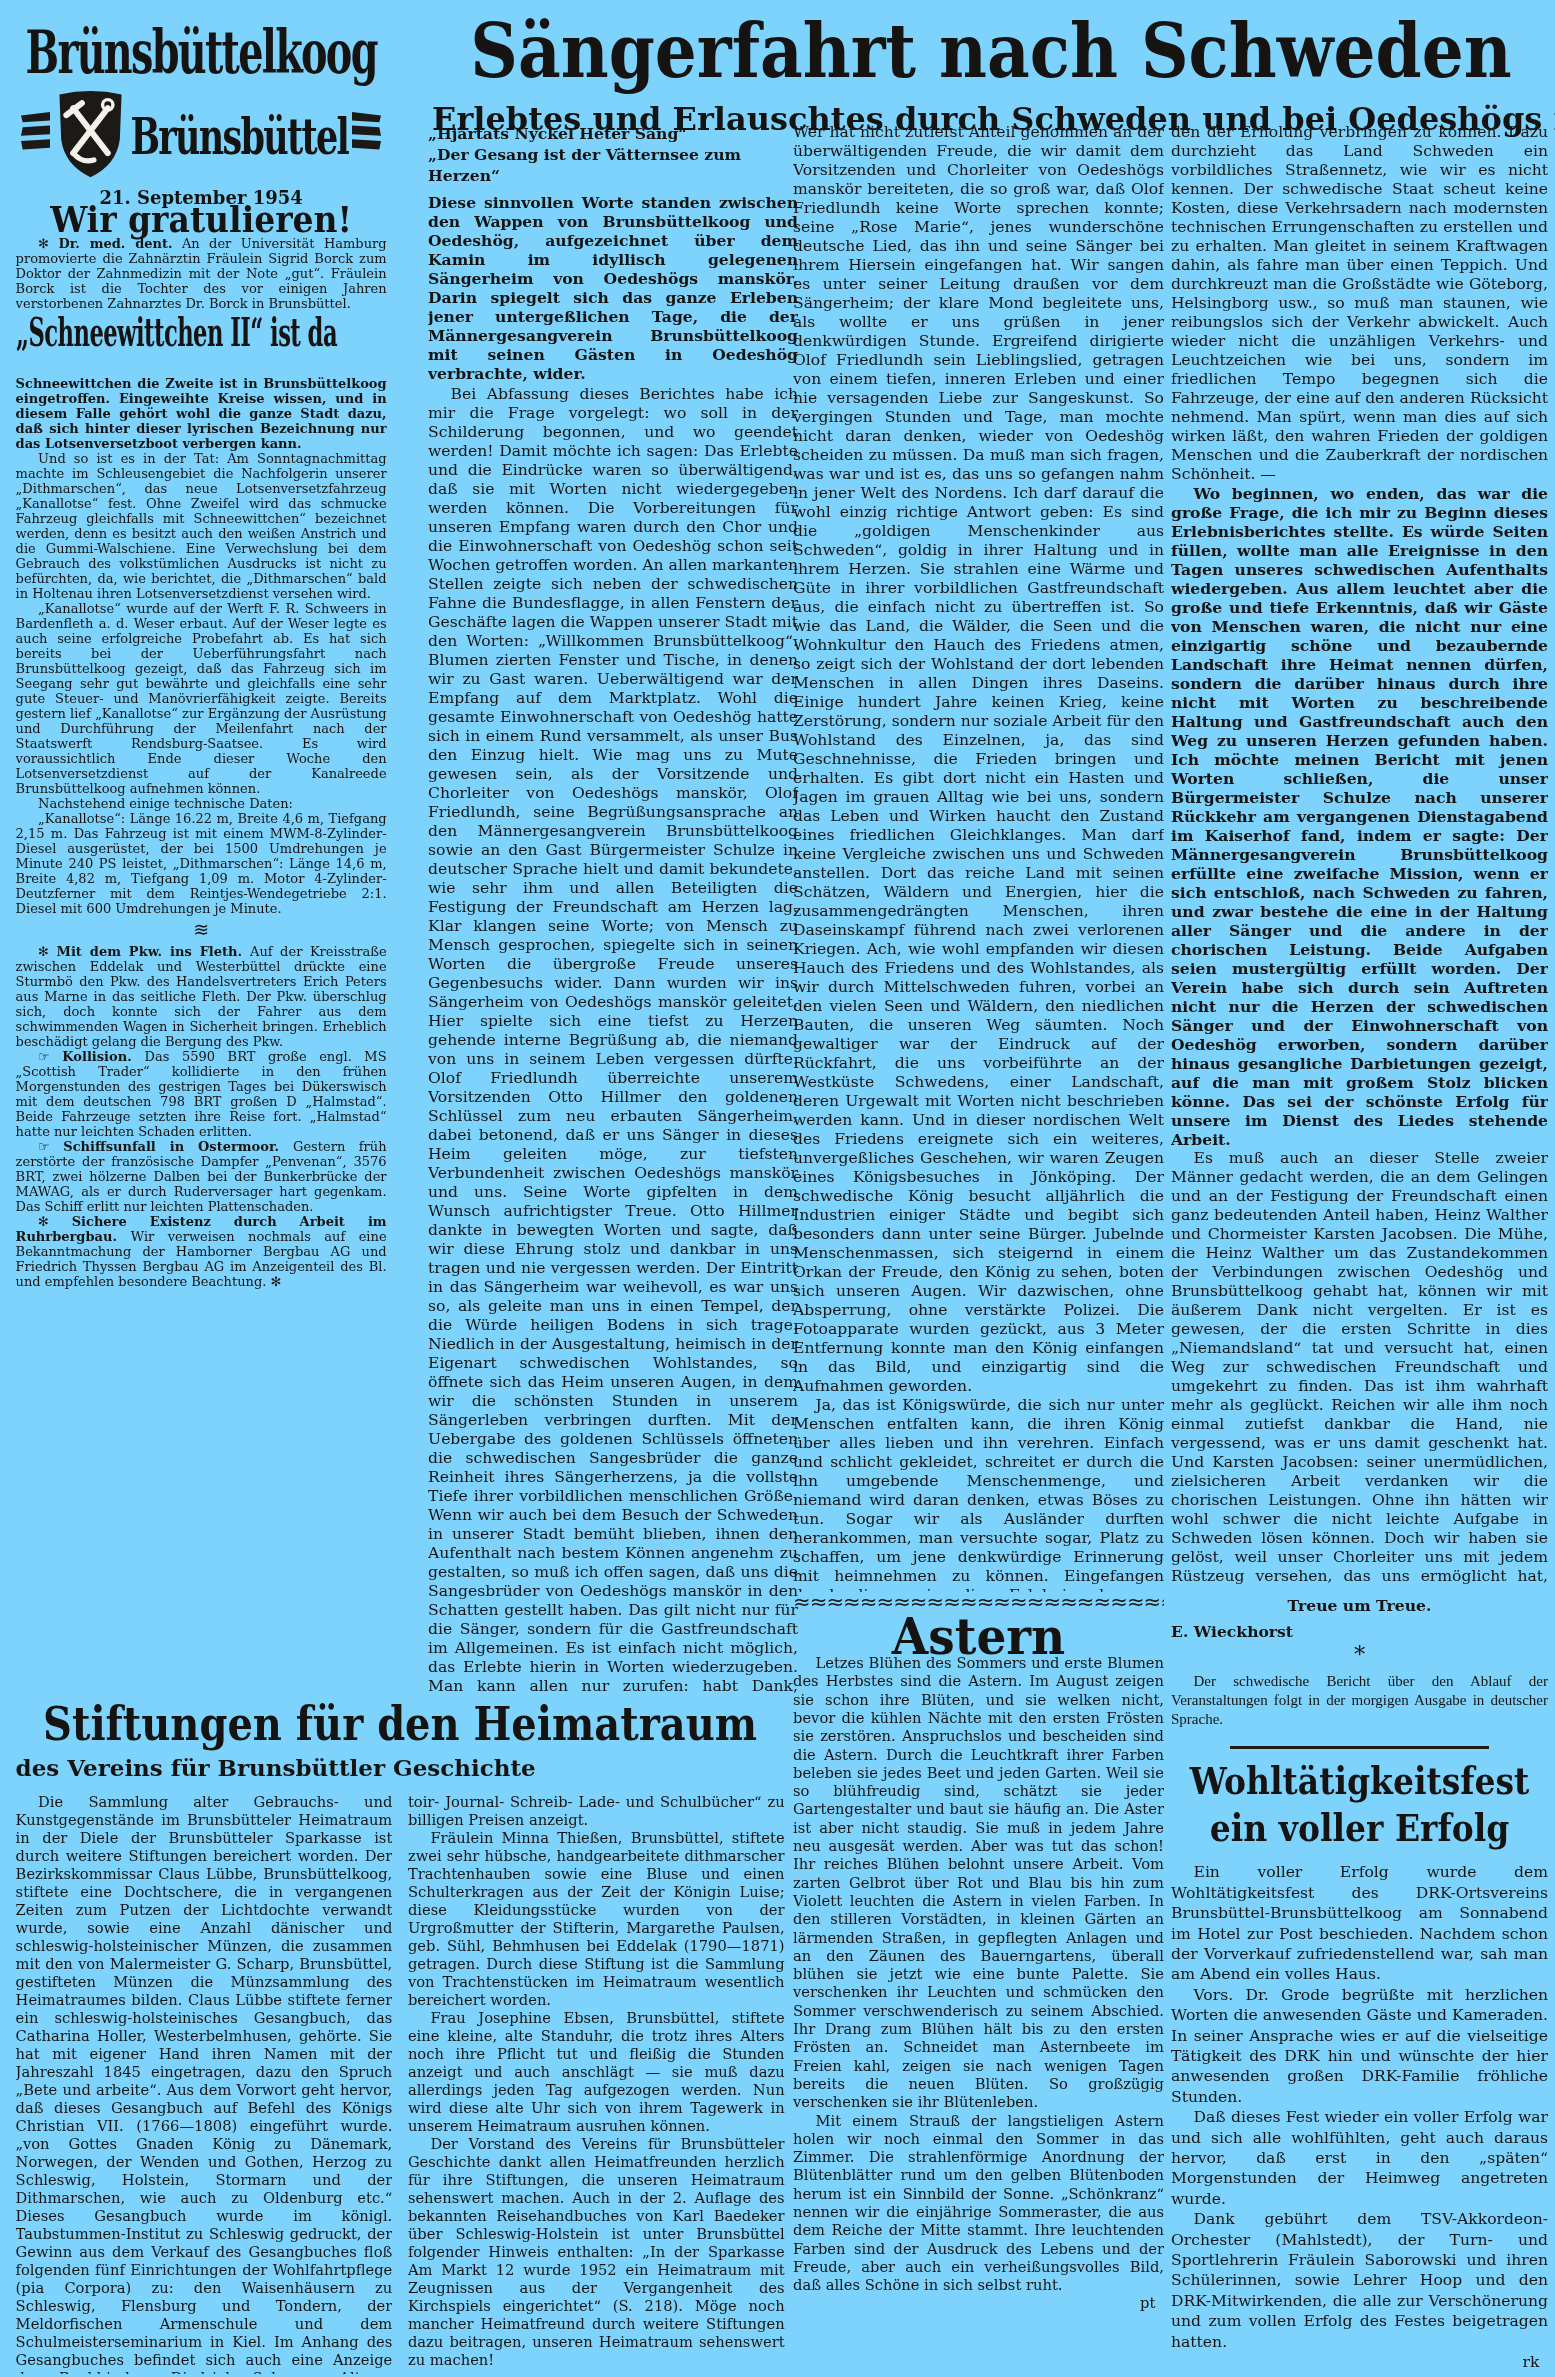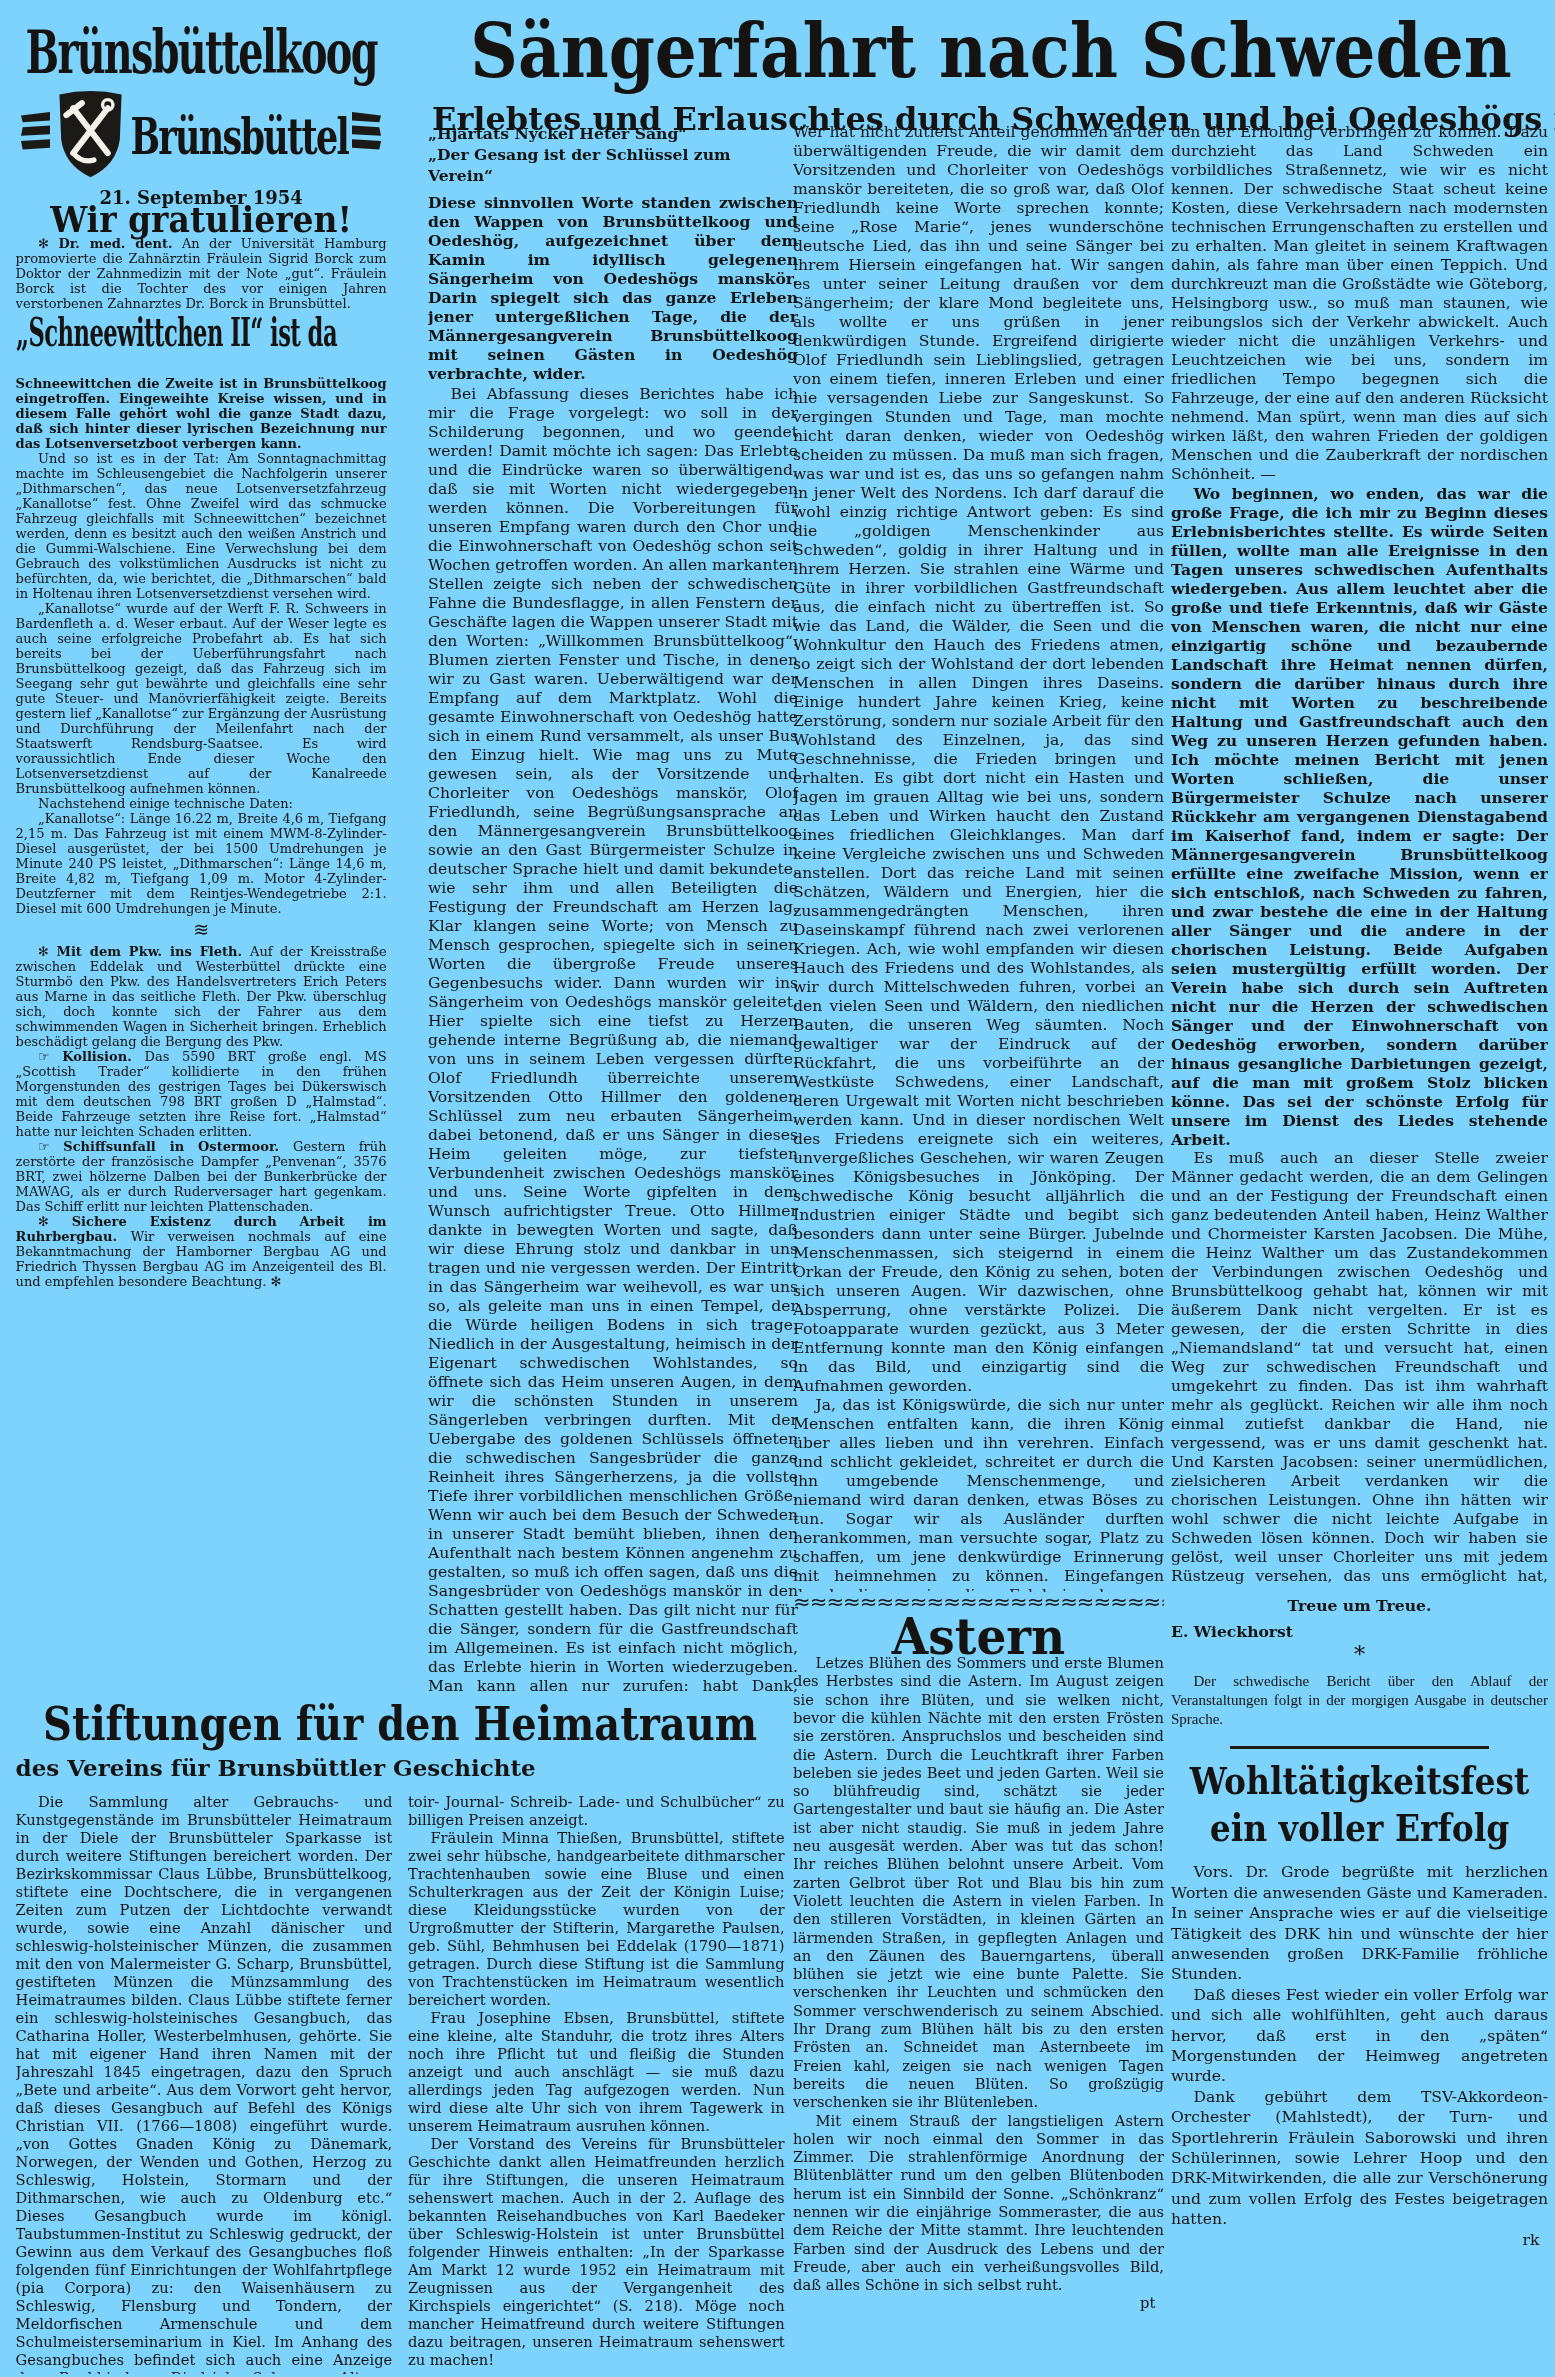--- a/index.html
+++ b/index.html
@@ -132,21 +132,21 @@
   </div>
 
   <div class="mainhead">
     <h1>Sängerfahrt nach Schweden</h1>
     <h2>Erlebtes und Erlauschtes durch Schweden und bei Oedeshögs manskör</h2>
   </div>
 
   <div class="colB">
     <div class="quotes">
       <div>„Hjärtats Nyckel Heter Sang“</div>
-      <div>„Der Gesang ist der Schlüssel zum Verein“</div>
+      <div>„Der Gesang ist der Vätternsee zum Herzen“</div>
     </div>
     <p class="lead">Diese sinnvollen Worte standen zwischen den Wappen von Brunsbüttelkoog und Oedeshög, aufgezeichnet über dem Kamin im idyllisch gelegenen Sängerheim von Oedeshögs manskör. Darin spiegelt sich das ganze Erleben jener untergeßlichen Tage, die der Männergesangverein Brunsbüttelkoog mit seinen Gästen in Oedeshög verbrachte, wider.</p>
     <div>
         <p class="para">Bei Abfassung dieses Berichtes habe ich mir die Frage vorgelegt: wo soll in der Schilderung begonnen, und wo geendet werden! Damit möchte ich sagen: Das Erlebte und die Eindrücke waren so überwältigend, daß sie mit Worten nicht wiedergegeben werden können. Die Vorbereitungen für unseren Empfang waren durch den Chor und die Einwohnerschaft von Oedeshög schon seit Wochen getroffen worden. An allen markanten Stellen zeigte sich neben der schwedischen Fahne die Bundesflagge, in allen Fenstern der Geschäfte lagen die Wappen unserer Stadt mit den Worten: „Willkommen Brunsbüttelkoog“. Blumen zierten Fenster und Tische, in denen wir zu Gast waren. Ueberwältigend war der Empfang auf dem Marktplatz. Wohl die gesamte Einwohnerschaft von Oedeshög hatte sich in einem Rund versammelt, als unser Bus den Einzug hielt. Wie mag uns zu Mute gewesen sein, als der Vorsitzende und Chorleiter von Oedeshögs manskör, Olof Friedlundh, seine Begrüßungsansprache an den Männergesangverein Brunsbüttelkoog sowie an den Gast Bürgermeister Schulze in deutscher Sprache hielt und damit bekundete, wie sehr ihm und allen Beteiligten die Festigung der Freundschaft am Herzen lag. Klar klangen seine Worte; von Mensch zu Mensch gesprochen, spiegelte sich in seinen Worten die übergroße Freude unseres Gegenbesuchs wider. Dann wurden wir ins Sängerheim von Oedeshögs manskör geleitet. Hier spielte sich eine tiefst zu Herzen gehende interne Begrüßung ab, die niemand von uns in seinem Leben vergessen dürfte. Olof Friedlundh überreichte unserem Vorsitzenden Otto Hillmer den goldenen Schlüssel zum neu erbauten Sängerheim, dabei betonend, daß er uns Sänger in dieses Heim geleiten möge, zur tiefsten Verbundenheit zwischen Oedeshögs manskör und uns. Seine Worte gipfelten in dem Wunsch aufrichtigster Treue. Otto Hillmer dankte in bewegten Worten und sagte, daß wir diese Ehrung stolz und dankbar in uns tragen und nie vergessen werden. Der Eintritt in das Sängerheim war weihevoll, es war uns so, als geleite man uns in einen Tempel, der die Würde heiligen Bodens in sich trage. Niedlich in der Ausgestaltung, heimisch in der Eigenart schwedischen Wohlstandes, so öffnete sich das Heim unseren Augen, in dem wir die schönsten Stunden in unserem Sängerleben verbringen durften. Mit der Uebergabe des goldenen Schlüssels öffneten die schwedischen Sangesbrüder die ganze Reinheit ihres Sängerherzens, ja die vollste Tiefe ihrer vorbildlichen menschlichen Größe. Wenn wir auch bei dem Besuch der Schweden in unserer Stadt bemüht blieben, ihnen den Aufenthalt nach bestem Können angenehm zu gestalten, so muß ich offen sagen, daß uns die Sangesbrüder von Oedeshögs manskör in den Schatten gestellt haben. Das gilt nicht nur für die Sänger, sondern für die Gastfreundschaft im Allgemeinen. Es ist einfach nicht möglich, das Erlebte hierin in Worten wiederzugeben. Man kann allen nur zurufen: habt Dank, vielen herzlichen Dank für all die Mühe und Güte in den Tagen unseres Aufenthalts. Während unserem Verein als Geschenk ein großes Bild mit den Aufnahmen aller Sänger von manskör und dem Sängerheim überreicht wurde, erhielt dazu jeder Sänger und Gast noch einen Stander mit der schwedischen Flagge, die uns stets zur Festigung und Vertiefung der Freundschaft ermahnen möge. Unsere Gabe bestand in einem Stander mit der Bundesflagge, übergeben an Olof Friedlundh, dazu die Partitur von dem Lied „Rose Marie“.</p>
       </div>
   </div>
 
   <div class="colC">
     <div class="part1">
         <p class="para ni">Wer hat nicht zutiefst Anteil genommen an der überwältigenden Freude, die wir damit dem Vorsitzenden und Chorleiter von Oedeshögs manskör bereiteten, die so groß war, daß Olof Friedlundh keine Worte sprechen konnte; seine „Rose Marie“, jenes wunderschöne deutsche Lied, das ihn und seine Sänger bei ihrem Hiersein eingefangen hat. Wir sangen es unter seiner Leitung draußen vor dem Sängerheim; der klare Mond begleitete uns, als wollte er uns grüßen in jener denkwürdigen Stunde. Ergreifend dirigierte Olof Friedlundh sein Lieblingslied, getragen von einem tiefen, inneren Erleben und einer nie versagenden Liebe zur Sangeskunst. So vergingen Stunden und Tage, man mochte nicht daran denken, wieder von Oedeshög scheiden zu müssen. Da muß man sich fragen, was war und ist es, das uns so gefangen nahm in jener Welt des Nordens. Ich darf darauf die wohl einzig richtige Antwort geben: Es sind die „goldigen Menschenkinder aus Schweden“, goldig in ihrer Haltung und in ihrem Herzen. Sie strahlen eine Wärme und Güte in ihrer vorbildlichen Gastfreundschaft aus, die einfach nicht zu übertreffen ist. So wie das Land, die Wälder, die Seen und die Wohnkultur den Hauch des Friedens atmen, so zeigt sich der Wohlstand der dort lebenden Menschen in allen Dingen ihres Daseins. Einige hundert Jahre keinen Krieg, keine Zerstörung, sondern nur soziale Arbeit für den Wohlstand des Einzelnen, ja, das sind Geschnehnisse, die Frieden bringen und erhalten. Es gibt dort nicht ein Hasten und Jagen im grauen Alltag wie bei uns, sondern das Leben und Wirken haucht den Zustand eines friedlichen Gleichklanges. Man darf keine Vergleiche zwischen uns und Schweden anstellen. Dort das reiche Land mit seinen Schätzen, Wäldern und Energien, hier die zusammengedrängten Menschen, ihren Daseinskampf führend nach zwei verlorenen Kriegen. Ach, wie wohl empfanden wir diesen Hauch des Friedens und des Wohlstandes, als wir durch Mittelschweden fuhren, vorbei an den vielen Seen und Wäldern, den niedlichen Bauten, die unseren Weg säumten. Noch gewaltiger war der Eindruck auf der Rückfahrt, die uns vorbeiführte an der Westküste Schwedens, einer Landschaft, deren Urgewalt mit Worten nicht beschrieben werden kann. Und in dieser nordischen Welt des Friedens ereignete sich ein weiteres, unvergeßliches Geschehen, wir waren Zeugen eines Königsbesuches in Jönköping. Der schwedische König besucht alljährlich die Industrien einiger Städte und begibt sich besonders dann unter seine Bürger. Jubelnde Menschenmassen, sich steigernd in einem Orkan der Freude, den König zu sehen, boten sich unseren Augen. Wir dazwischen, ohne Absperrung, ohne verstärkte Polizei. Die Fotoapparate wurden gezückt, aus 3 Meter Entfernung konnte man den König einfangen in das Bild, und einzigartig sind die Aufnahmen geworden.</p>
@@ -173,20 +173,21 @@
     <div class="author">E. Wieckhorst</div>
     <div class="starsep">*</div>
     <p class="para footnote">Der schwedische Bericht über den Ablauf der Veranstaltungen folgt in der morgigen Ausgabe in deutscher Sprache.</p>
     <div class="rule1"></div>
     <div class="h-drk">
       <div>Wohltätigkeitsfest</div>
       <div>ein voller Erfolg</div>
     </div>
     <div class="drk-body">
       <div>
+          <p class="para">Ein voller Erfolg wurde dem Wohltätigkeitsfest des DRK-Ortsvereins Brunsbüttel-Brunsbüttelkoog am Sonnabend im Hotel zur Post beschieden. Nachdem schon der Vorverkauf zufriedenstellend war, sah man am Abend ein volles Haus.</p>
           <p class="para">Vors. Dr. Grode begrüßte mit herzlichen Worten die anwesenden Gäste und Kameraden. In seiner Ansprache wies er auf die vielseitige Tätigkeit des DRK hin und wünschte der hier anwesenden großen DRK-Familie fröhliche Stunden.</p>
           <p class="para">Daß dieses Fest wieder ein voller Erfolg war und sich alle wohlfühlten, geht auch daraus hervor, daß erst in den „späten“ Morgenstunden der Heimweg angetreten wurde.</p>
           <p class="para">Dank gebührt dem TSV-Akkordeon-Orchester (Mahlstedt), der Turn- und Sportlehrerin Fräulein Saborowski und ihren Schülerinnen, sowie Lehrer Hoop und den DRK-Mitwirkenden, die alle zur Verschönerung und zum vollen Erfolg des Festes beigetragen hatten.</p>
         </div>
       <p class="byline">rk</p>
     </div>
   </div>
 
   <div class="stift">
     <div class="h-stift1">Stiftungen für den Heimatraum</div>

